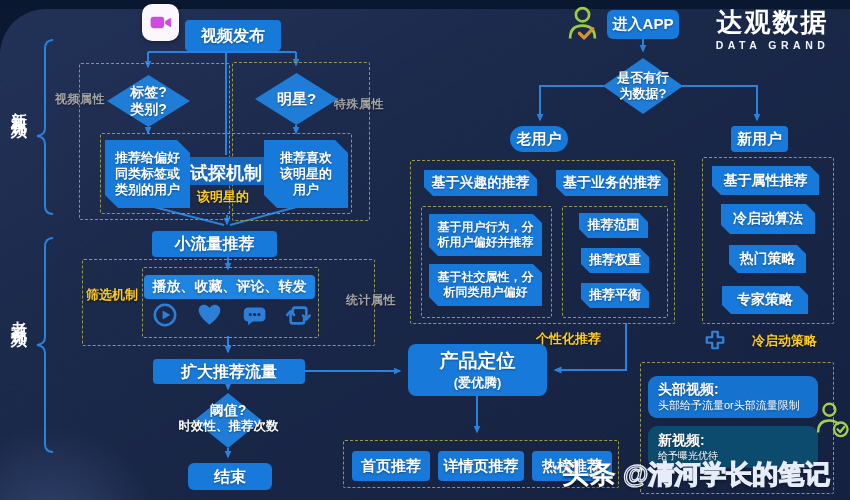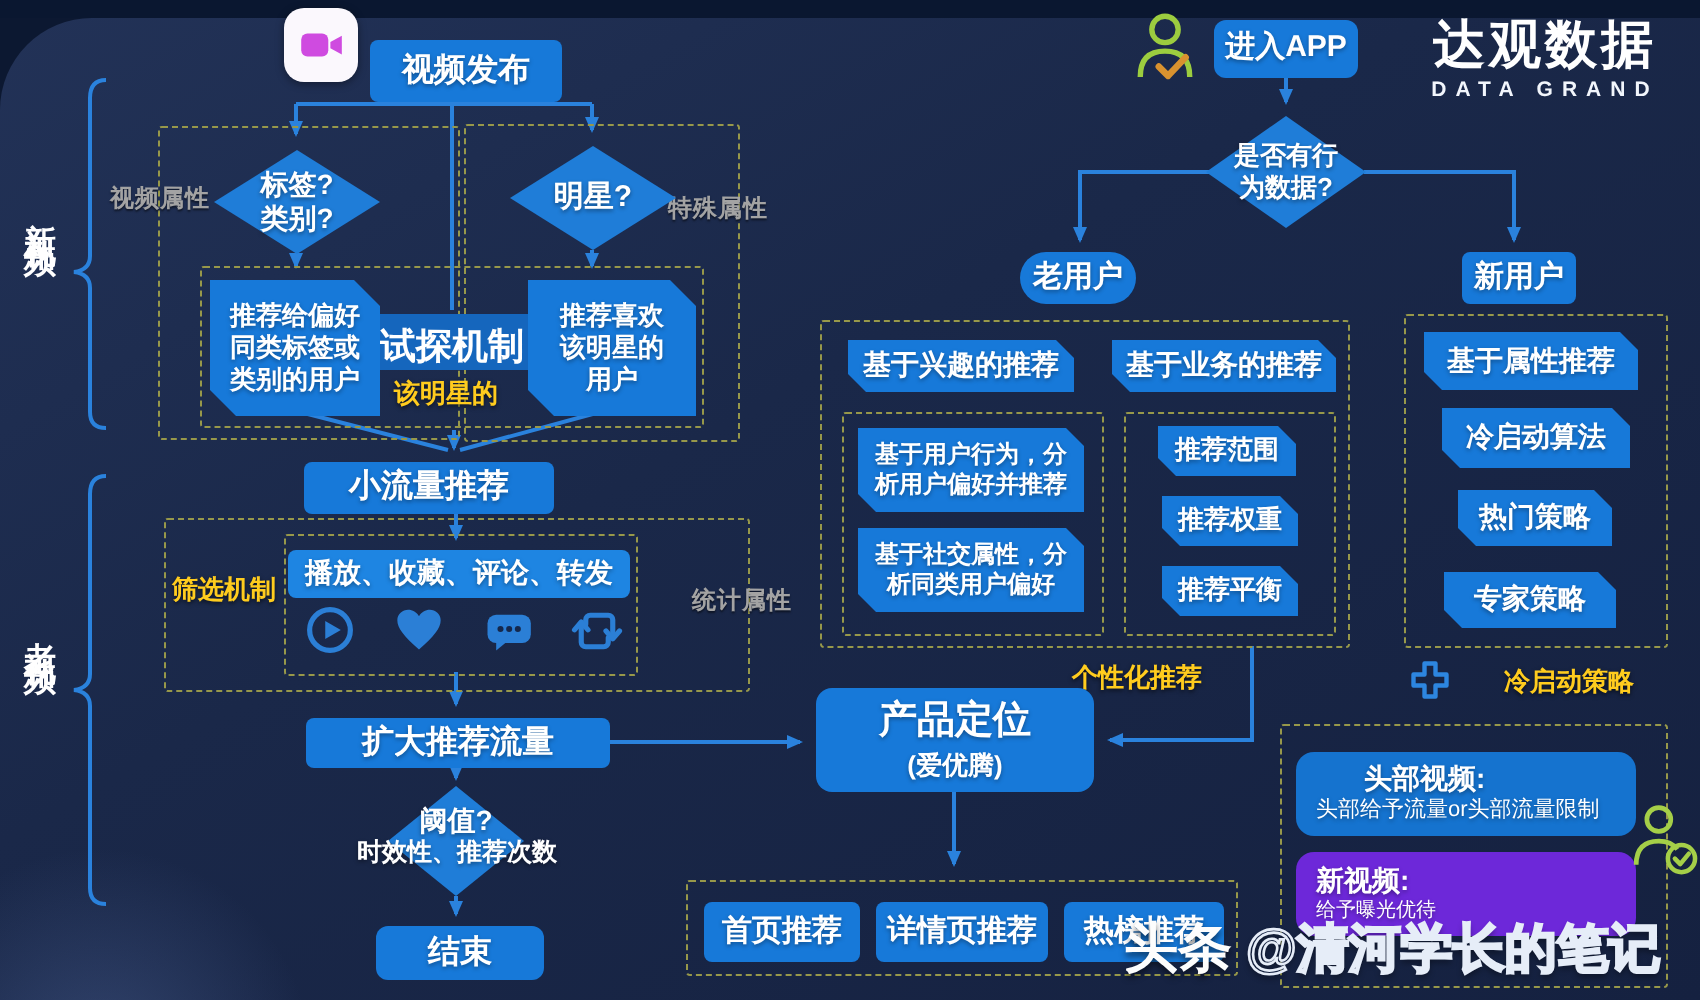--- a/index.html
+++ b/index.html
@@ -225,24 +225,24 @@
     <span style="font-size:13px;font-weight:bold;margin-top:2px;">(爱优腾)</span>
   </div>
 
   <div class="dash" style="left:343px;top:440px;width:274px;height:46px;"></div>
   <div class="node r4" style="left:352px;top:451px;width:78px;height:30px;font-size:15px;">首页推荐</div>
   <div class="node r4" style="left:438px;top:451px;width:86px;height:30px;font-size:15px;">详情页推荐</div>
   <div class="node r4" style="left:532px;top:451px;width:80px;height:30px;font-size:15px;">热榜推荐</div>
 
   <div class="dash" style="left:640px;top:362px;width:192px;height:130px;"></div>
   <div class="node r9" style="left:648px;top:376px;width:170px;height:42px;align-items:flex-start;padding:0 0 0 10px;box-sizing:border-box;background:#1573cf;">
-    <span style="font-size:14px;margin-left:24px;">头部视频:</span>
+    <span style="font-size:14px;">头部视频:</span>
     <span style="font-size:11px;font-weight:normal;text-align:center;">头部给予流量or头部流量限制</span>
   </div>
-  <div class="node r9" style="left:648px;top:426px;width:170px;height:42px;align-items:flex-start;padding:0 0 0 10px;box-sizing:border-box;background:#6d28d9;">
+  <div class="node r9" style="left:648px;top:426px;width:170px;height:42px;align-items:flex-start;padding:0 0 0 10px;box-sizing:border-box;background:#0c4a6e;">
     <span style="font-size:14px;">新视频:</span>
     <span style="font-size:10px;font-weight:normal;font-family:Liberation Serif, serif;">给予曝光优待</span>
   </div>
   <div class="iconbox" style="left:815px;top:399px;width:35px;height:40px;">
     <svg width="35" height="40" viewBox="0 0 34 38" fill="none">
       <circle cx="14" cy="10" r="5.8" stroke="#a5cf48" stroke-width="2.3"></circle>
       <path d="M3 32 Q3 20.5 14 20.5 Q20 20.5 23 24.5" stroke="#a5cf48" stroke-width="2.3"></path>
       <circle cx="25" cy="29" r="6.6" stroke="#a5cf48" stroke-width="2.2"></circle>
       <polyline points="21.8,29 24.4,31.7 28.6,26.6" stroke="#a5cf48" stroke-width="2.2" stroke-linecap="round" stroke-linejoin="round"></polyline>
     </svg>

